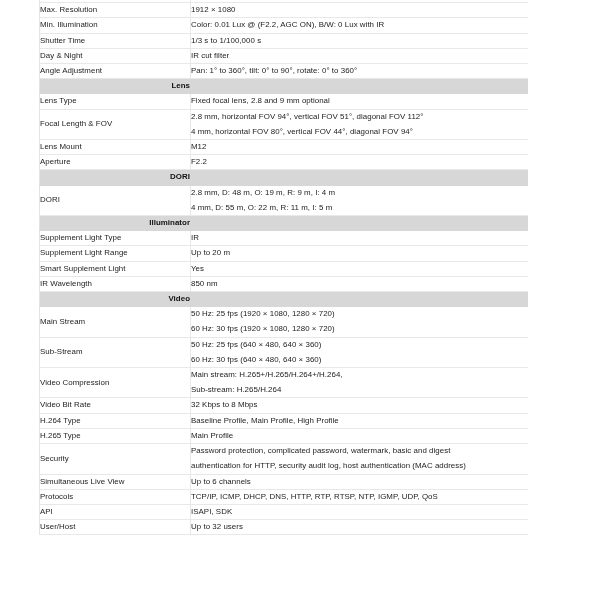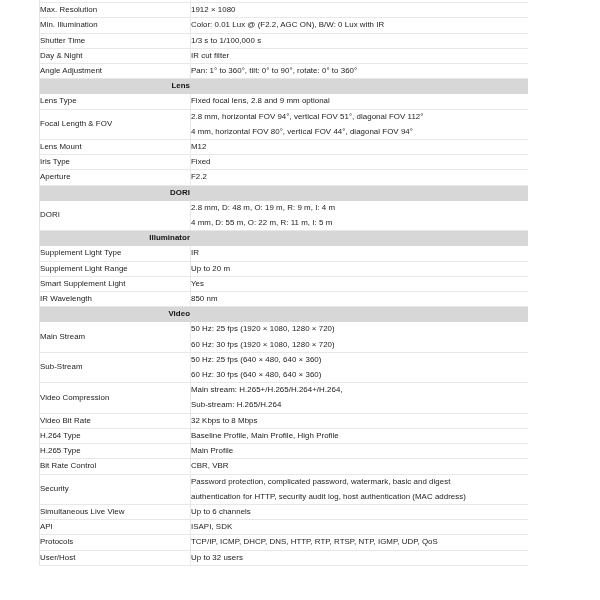--- a/index.html
+++ b/index.html
@@ -141,26 +141,20 @@
               <span class="line">4 mm, horizontal FOV 80°, vertical FOV 44°, diagonal FOV 94°</span>
             </td>
           </tr>
           <tr class="spec-row">
             <td class="label-cell">Lens Mount</td>
             <td class="value-cell">
               <span class="line">M12</span>
             </td>
           </tr>
           <tr class="spec-row">
-            <td class="label-cell">Iris Type</td>
-            <td class="value-cell">
-              <span class="line">Fixed</span>
-            </td>
-          </tr>
-          <tr class="spec-row">
             <td class="label-cell">Aperture</td>
             <td class="value-cell">
               <span class="line">F2.2</span>
             </td>
           </tr>
           <tr class="section-row">
             <td class="label-cell">DORI</td>
             <td class="value-cell">&nbsp;</td>
           </tr>
           <tr class="spec-row two-line">
@@ -234,49 +228,43 @@
             <td class="value-cell">
               <span class="line">Baseline Profile, Main Profile, High Profile</span>
             </td>
           </tr>
           <tr class="spec-row">
             <td class="label-cell">H.265 Type</td>
             <td class="value-cell">
               <span class="line">Main Profile</span>
             </td>
           </tr>
-          <tr class="spec-row">
-            <td class="label-cell">Bit Rate Control</td>
-            <td class="value-cell">
-              <span class="line">CBR, VBR</span>
-            </td>
-          </tr>
           <tr class="spec-row two-line">
             <td class="label-cell">Security</td>
             <td class="value-cell">
               <span class="line">Password protection, complicated password, watermark, basic and digest</span>
               <span class="line">authentication for HTTP, security audit log, host authentication (MAC address)</span>
             </td>
           </tr>
           <tr class="spec-row">
             <td class="label-cell">Simultaneous Live View</td>
             <td class="value-cell">
               <span class="line">Up to 6 channels</span>
             </td>
           </tr>
           <tr class="spec-row">
+            <td class="label-cell">Protocols</td>
+            <td class="value-cell">
+              <span class="line">TCP/IP, ICMP, DHCP, DNS, HTTP, RTP, RTSP, NTP, IGMP, UDP, QoS</span>
+            </td>
+          </tr>
+          <tr class="spec-row">
             <td class="label-cell">API</td>
             <td class="value-cell">
               <span class="line">ISAPI, SDK</span>
-            </td>
-          </tr>
-          <tr class="spec-row">
-            <td class="label-cell">Protocols</td>
-            <td class="value-cell">
-              <span class="line">TCP/IP, ICMP, DHCP, DNS, HTTP, RTP, RTSP, NTP, IGMP, UDP, QoS</span>
             </td>
           </tr>
           <tr class="spec-row">
             <td class="label-cell">User/Host</td>
             <td class="value-cell">
               <span class="line">Up to 32 users</span>
             </td>
           </tr>
         </tbody>
     </table>

